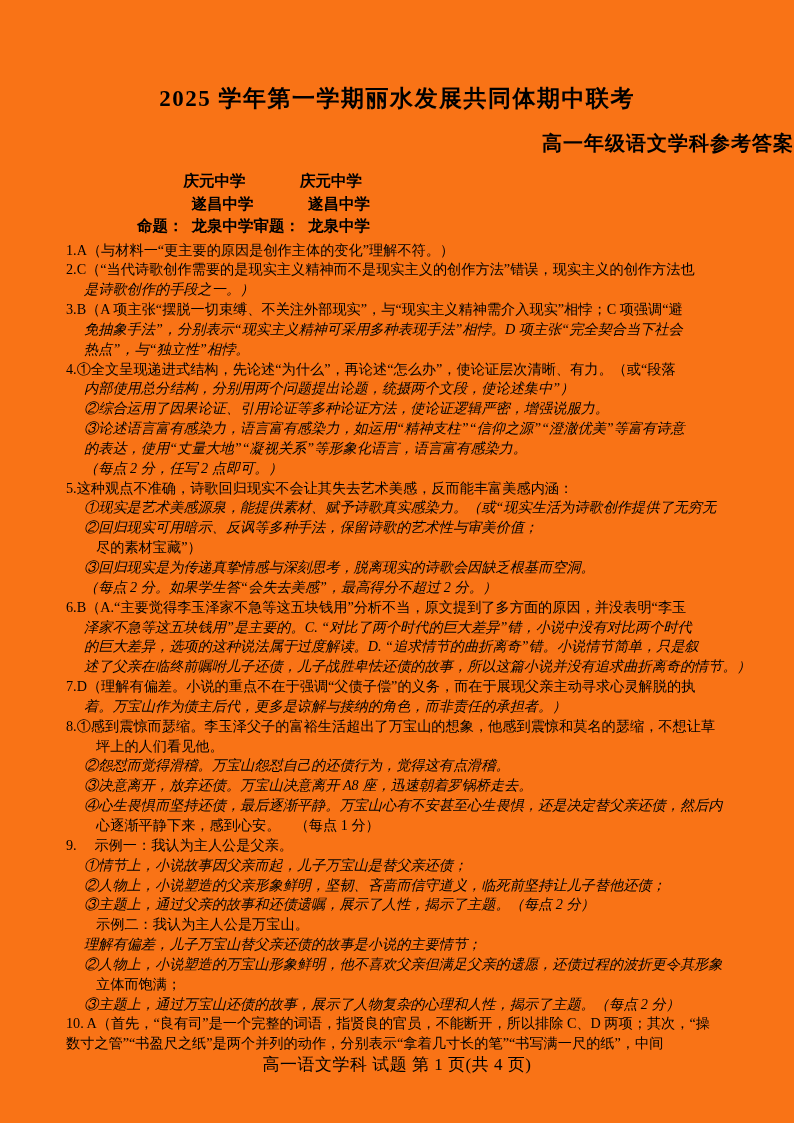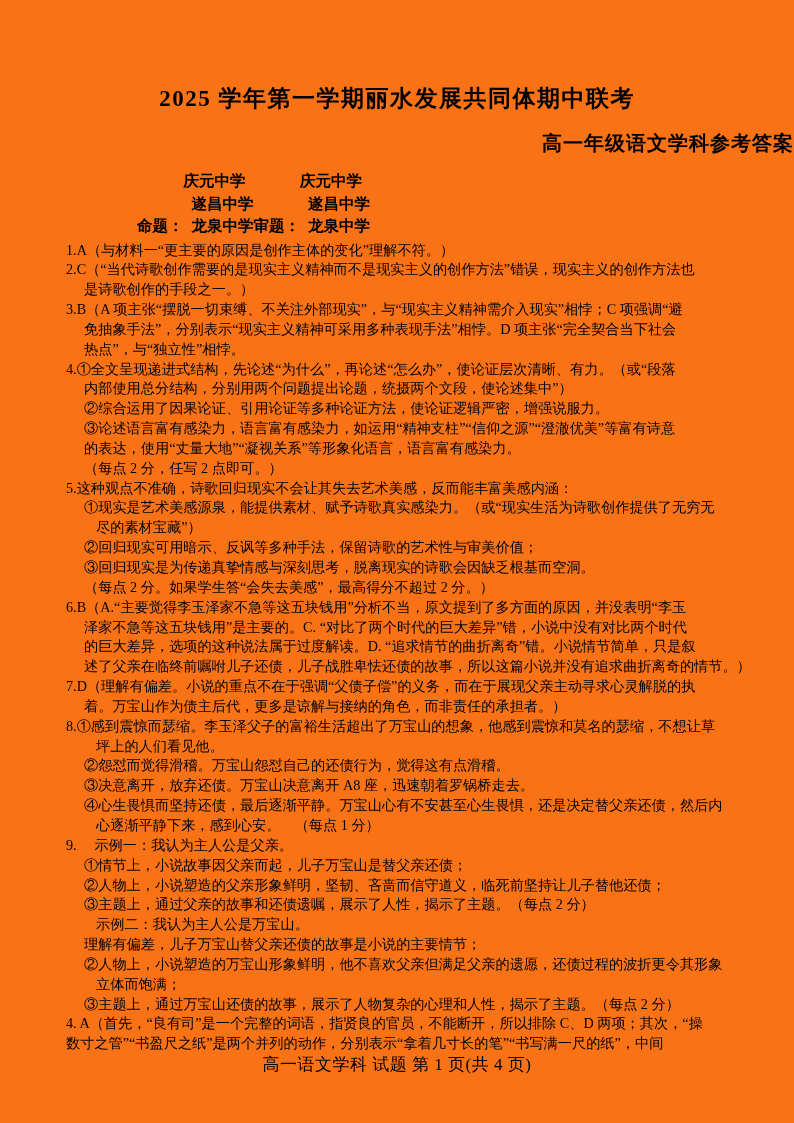--- a/index.html
+++ b/index.html
@@ -23,21 +23,21 @@
   }
   .school-col { display:flex; align-items:flex-end; white-space:pre; }
   .school-col.setter { margin-left:137px; }
   .school-col.reviewer { }
   .school-list div:not(:first-child) { padding-left:8px; }
   .answers {
     margin:3px 40px 0 66px; font-size:14.2px; line-height:19.85px;
   }
   .line { white-space:pre; }
   .indent-0 { padding-left:0; }
-  .indent-1 { padding-left:18px; }
+  .indent-1 { padding-left:18px;font-style:italic; }
   .indent-2 { padding-left:30px; }
   .footer {
     position:absolute; left:0; right:0; top:1053px; text-align:center;
     font-size:17px; letter-spacing:0.5px;
   }
 </style>
 </head>
 <body>
 
 <div class="page">
@@ -65,22 +65,22 @@
       <div class="line indent-1">免抽象手法”，分别表示“现实主义精神可采用多种表现手法”相悖。D 项主张“完全契合当下社会</div>
       <div class="line indent-1">热点”，与“独立性”相悖。</div>
       <div class="line indent-0">4.①全文呈现递进式结构，先论述“为什么”，再论述“怎么办”，使论证层次清晰、有力。（或“段落</div>
       <div class="line indent-1">内部使用总分结构，分别用两个问题提出论题，统摄两个文段，使论述集中”）</div>
       <div class="line indent-1">②综合运用了因果论证、引用论证等多种论证方法，使论证逻辑严密，增强说服力。</div>
       <div class="line indent-1">③论述语言富有感染力，语言富有感染力，如运用“精神支柱”“信仰之源”“澄澈优美”等富有诗意</div>
       <div class="line indent-1">的表达，使用“丈量大地”“凝视关系”等形象化语言，语言富有感染力。</div>
       <div class="line indent-1">（每点 2 分，任写 2 点即可。）</div>
       <div class="line indent-0">5.这种观点不准确，诗歌回归现实不会让其失去艺术美感，反而能丰富美感内涵：</div>
       <div class="line indent-1">①现实是艺术美感源泉，能提供素材、赋予诗歌真实感染力。（或“现实生活为诗歌创作提供了无穷无</div>
+      <div class="line indent-1">②回归现实可用暗示、反讽等多种手法，保留诗歌的艺术性与审美价值；</div>
       <div class="line indent-2">尽的素材宝藏”）</div>
-      <div class="line indent-1">②回归现实可用暗示、反讽等多种手法，保留诗歌的艺术性与审美价值；</div>
       <div class="line indent-1">③回归现实是为传递真挚情感与深刻思考，脱离现实的诗歌会因缺乏根基而空洞。</div>
       <div class="line indent-1">（每点 2 分。如果学生答“会失去美感”，最高得分不超过 2 分。）</div>
       <div class="line indent-0">6.B（A.“主要觉得李玉泽家不急等这五块钱用”分析不当，原文提到了多方面的原因，并没表明“李玉</div>
       <div class="line indent-1">泽家不急等这五块钱用”是主要的。C. “对比了两个时代的巨大差异”错，小说中没有对比两个时代</div>
       <div class="line indent-1">的巨大差异，选项的这种说法属于过度解读。D. “追求情节的曲折离奇”错。小说情节简单，只是叙</div>
       <div class="line indent-1">述了父亲在临终前嘱咐儿子还债，儿子战胜卑怯还债的故事，所以这篇小说并没有追求曲折离奇的情节。）</div>
       <div class="line indent-0">7.D（理解有偏差。小说的重点不在于强调“父债子偿”的义务，而在于展现父亲主动寻求心灵解脱的执</div>
       <div class="line indent-1">着。万宝山作为债主后代，更多是谅解与接纳的角色，而非责任的承担者。）</div>
       <div class="line indent-0">8.①感到震惊而瑟缩。李玉泽父子的富裕生活超出了万宝山的想象，他感到震惊和莫名的瑟缩，不想让草</div>
       <div class="line indent-2">坪上的人们看见他。</div>
@@ -90,19 +90,19 @@
       <div class="line indent-2">心逐渐平静下来，感到心安。　（每点 1 分）</div>
       <div class="line indent-0">9.　 示例一：我认为主人公是父亲。</div>
       <div class="line indent-1">①情节上，小说故事因父亲而起，儿子万宝山是替父亲还债；</div>
       <div class="line indent-1">②人物上，小说塑造的父亲形象鲜明，坚韧、吝啬而信守道义，临死前坚持让儿子替他还债；</div>
       <div class="line indent-1">③主题上，通过父亲的故事和还债遗嘱，展示了人性，揭示了主题。（每点 2 分）</div>
       <div class="line indent-2">示例二：我认为主人公是万宝山。</div>
       <div class="line indent-1">理解有偏差，儿子万宝山替父亲还债的故事是小说的主要情节；</div>
       <div class="line indent-1">②人物上，小说塑造的万宝山形象鲜明，他不喜欢父亲但满足父亲的遗愿，还债过程的波折更令其形象</div>
       <div class="line indent-2">立体而饱满；</div>
       <div class="line indent-1">③主题上，通过万宝山还债的故事，展示了人物复杂的心理和人性，揭示了主题。（每点 2 分）</div>
-      <div class="line indent-0">4. A（首先，“良有司”是一个完整的词语，指贤良的官员，不能断开，所以排除 C、D 两项；其次，“操</div>
+      <div class="line indent-0">10. A（首先，“良有司”是一个完整的词语，指贤良的官员，不能断开，所以排除 C、D 两项；其次，“操</div>
       <div class="line indent-0">数寸之管”“书盈尺之纸”是两个并列的动作，分别表示“拿着几寸长的笔”“书写满一尺的纸”，中间</div>
     </div>
 
   <div class="footer">高一语文学科 试题 第 1 页(共 4 页)</div>
 
 </div>
 
 </body></html>

